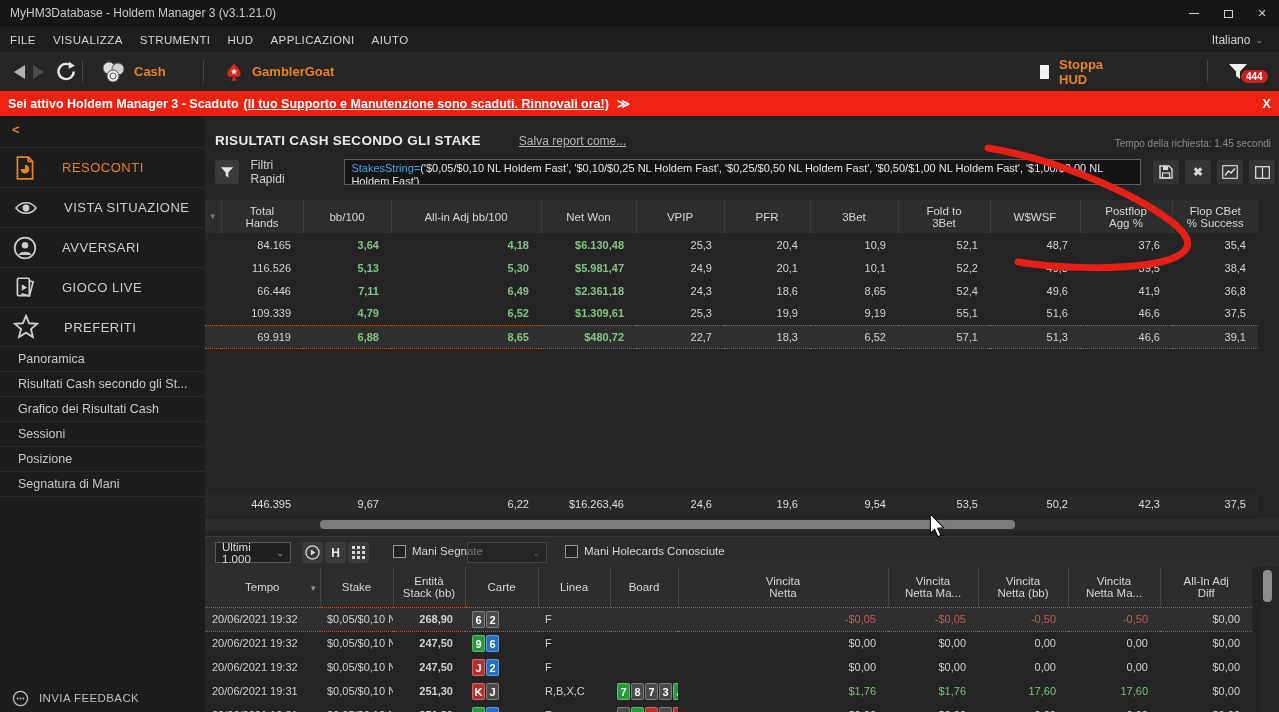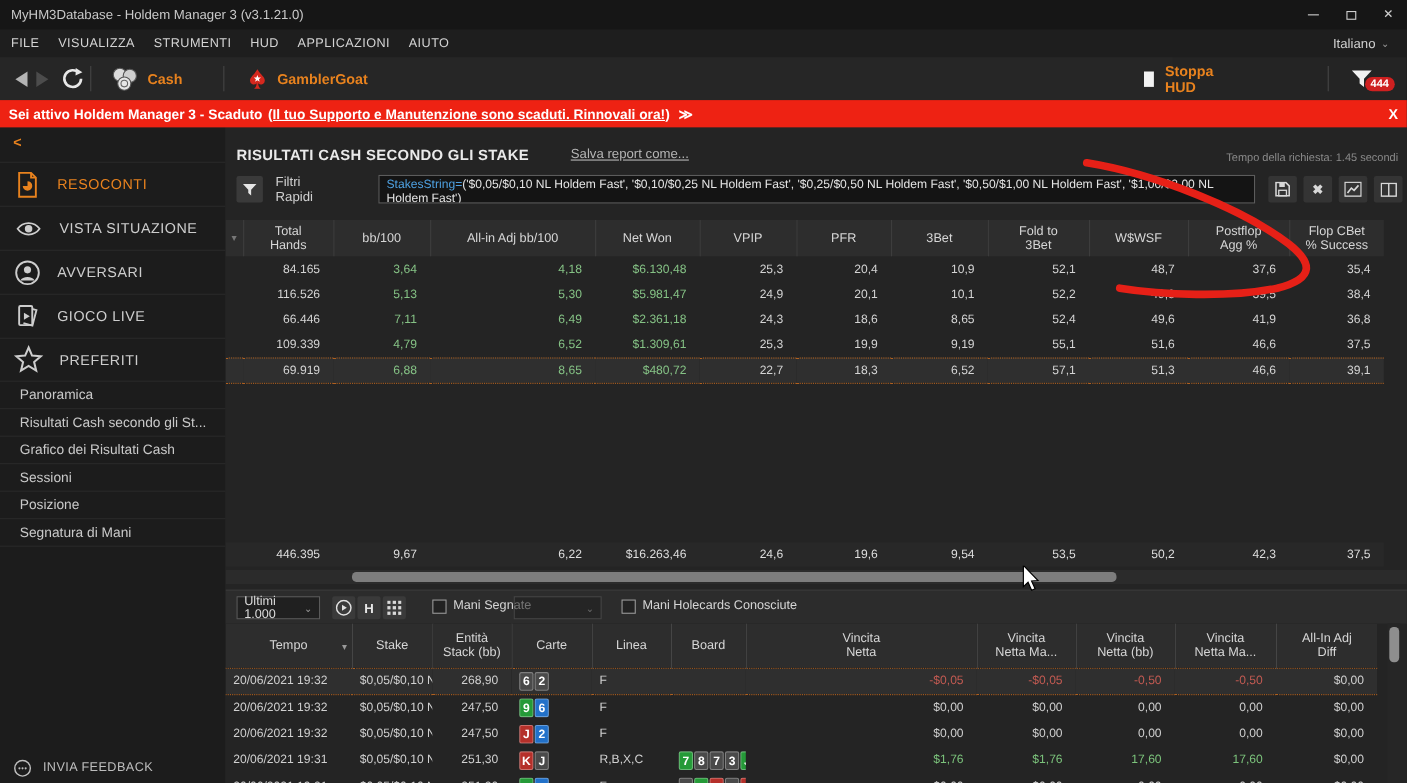--- a/index.html
+++ b/index.html
@@ -33,50 +33,50 @@
   
   .banner { position:absolute; left:0; top:91px; width:1279px; height:25px; background:#ee2213; color:#fff; font-size:12.5px; font-weight:bold; display:flex; align-items:center; padding-left:8px; }
   .banner a { color:#fff; }
   .banner .chevrons { margin-left:8px; font-weight:bold; }
   .banner-close { position:absolute; right:8px; top:0; height:25px; line-height:25px; font-weight:bold; color:#fff; font-size:13px; }
 
   
   .sidebar { position:absolute; left:0; top:116px; width:205px; height:596px; background:#1c1c1c; }
   .collapse { color:#e8821e; font-size:13px; font-weight:bold; padding:6px 0 0 12px; }
   .nav { margin-top:10px; }
-  .nav-item { height:40px; display:flex; align-items:center; gap:14px; padding-left:12px; border-top:1px solid #2a2a2a; }
+  .nav-item { height:40px; display:flex; align-items:center; gap:24px; padding-left:12px; border-top:1px solid #2a2a2a; }
   .nav-item:last-child { border-bottom:1px solid #2a2a2a; }
   .nav-item .lbl { color:#cdcdcd; font-size:13px; letter-spacing:.5px; }
   .nav-item.active .lbl { color:#e8821e; }
   .subnav .sub-item { height:25px; line-height:25px; padding-left:18px; color:#c9c9c9; font-size:12.5px; border-bottom:1px solid #2a2a2a; }
   .feedback { position:absolute; left:0; bottom:0; width:205px; height:28px; display:flex; align-items:center; gap:10px; padding-left:12px; color:#bdbdbd; font-size:11.5px; letter-spacing:.4px; }
 
   
   .main { position:absolute; left:205px; top:116px; width:1074px; height:596px; background:#242424; overflow:hidden; }
-  .report-head { position:absolute; left:10px; top:17px; display:flex; align-items:flex-start; gap:38px; }
+  .report-head { position:absolute; left:10px; top:17px; display:flex; align-items:flex-end; gap:38px; }
   .report-title { color:#eaeaea; font-size:13.5px; font-weight:bold; letter-spacing:.3px; }
   .save-link { color:#b5b5b5; font-size:12px; text-decoration:underline; }
   .req-time { position:absolute; right:8px; top:22px; color:#8a8a8a; font-size:10px; }
 
   .filter-row { position:absolute; left:10px; top:42px; width:1060px; height:28px; display:flex; align-items:center; }
   .funnel-btn { width:24px; height:24px; background:#3a3a3a; border-radius:2px; display:flex; align-items:center; justify-content:center; }
   .filter-label { color:#d0d0d0; font-size:12px; margin-left:12px; }
   .filter-input { margin-left:35px; width:812px; height:26px; background:#141414; border:1px solid #5c5c5c; color:#e4e4e4; font-size:11px; line-height:13px; padding:2px 6px; overflow:hidden; }
   .filter-input .key { color:#4ea0e0; }
   .filter-btns { display:flex; gap:6px; margin-left:12px; }
   .f-btn { width:26px; height:24px; background:#343434; border-radius:2px; display:flex; align-items:center; justify-content:center; color:#d8d8d8; font-size:12px; font-weight:bold; }
 
   
   table { border-collapse:collapse; table-layout:fixed; }
   .stats { position:absolute; left:0; top:84px; width:1053px; }
   .stats th { height:33px; background:#2d2d2d; color:#d6d6d6; font-size:11.5px; font-weight:normal; text-align:center; vertical-align:middle; white-space:pre-line; border-left:1px solid #3d3d3d; }
   .stats th:first-child { border-left:none; color:#777; font-size:8px; }
   .stats td { height:23px; font-size:11px; color:#d4d4d4; }
   td.num { text-align:right; padding-right:12px; }
-  td.green { color:#85c285; }
+  td.green { color:#85c285;font-weight:bold; }
   tr.sel td { border-top:1px dotted #b0601f; border-bottom:1px dotted #b0601f; background:#2f2f2f; }
   .totals { position:absolute; left:0; top:377px; width:1053px; background:#282828; }
   .totals td { height:22px; font-size:11px; color:#dedede; }
 
   
   .hscroll { position:absolute; left:0; top:402px; width:1074px; height:13px; background:#2b2b2b; }
   .hthumb { position:absolute; left:115px; top:2px; width:695px; height:9px; background:#7d7d7d; border-radius:4px; }
 
   
   .controls { position:absolute; left:0; top:420px; width:1240px; height:31px; background:#2c2c2c; border-top:1px solid #3a3a3a; }

